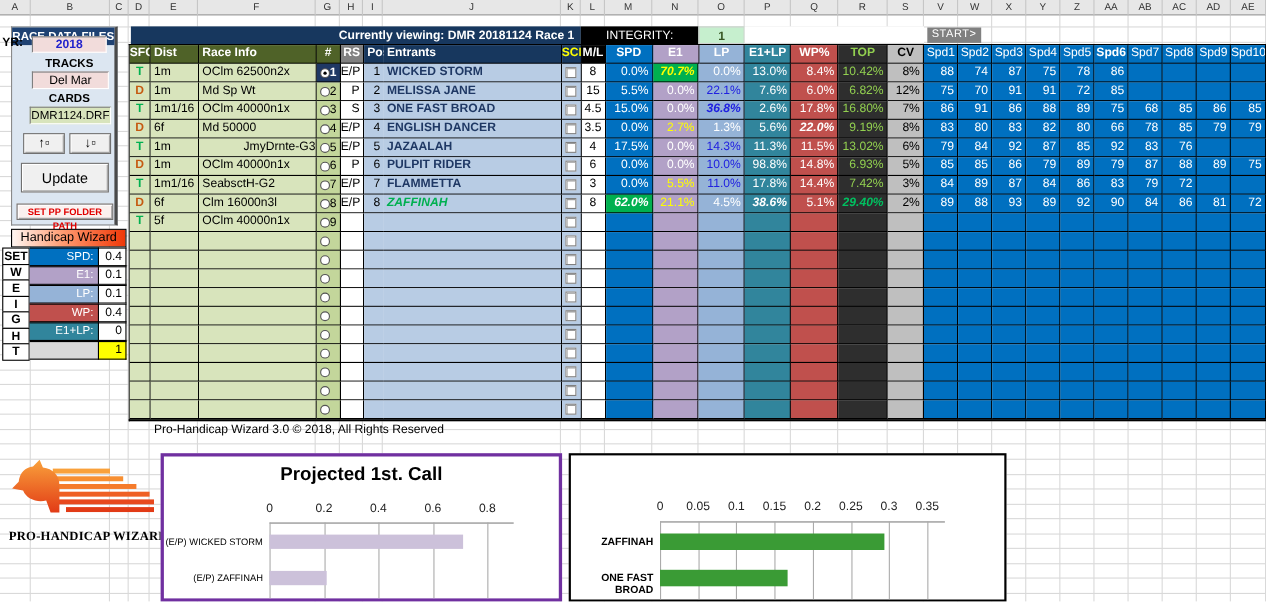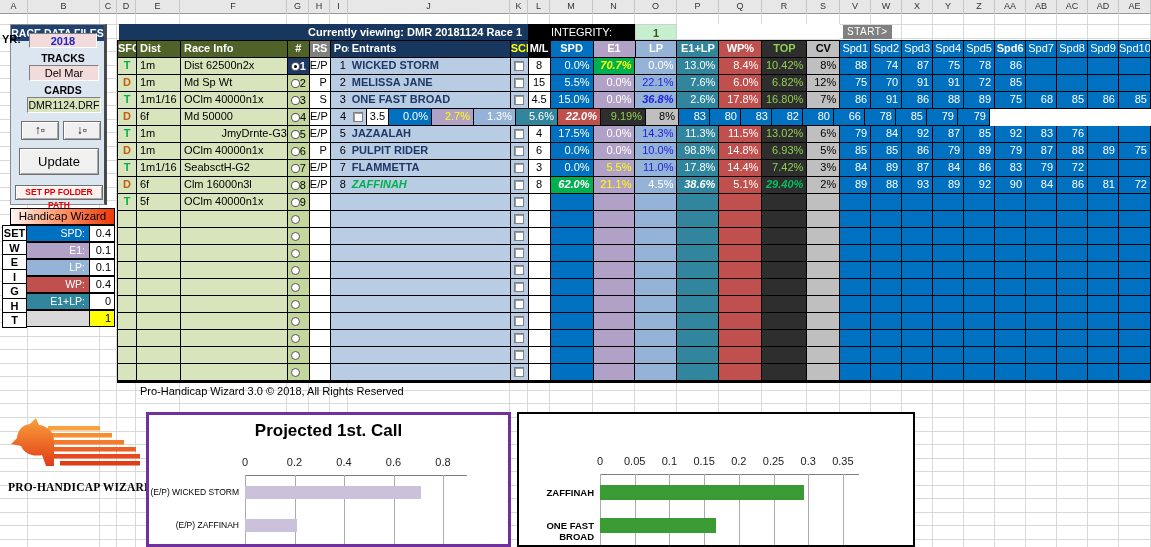--- a/index.html
+++ b/index.html
@@ -279,21 +279,21 @@
         <div class="td c-spd center" style="width: 31px; font-weight: normal;">Spd5</div>
         <div class="td c-spd center" style="width: 31px;">Spd6</div>
         <div class="td c-spd center" style="width: 31px; font-weight: normal;">Spd7</div>
         <div class="td c-spd center" style="width: 31px; font-weight: normal;">Spd8</div>
         <div class="td c-spd center" style="width: 31px; font-weight: normal;">Spd9</div>
         <div class="td c-spd center" style="width: 32px; font-weight: normal;">Spd10</div>
       </div>
       <div class="trow">
         <div class="td c-race center sfc-T" style="width: 19px;">T</div>
         <div class="td c-race left" style="width: 44px;">1m</div>
-        <div class="td c-race left" style="width: 107px;">Dist 62500n2x</div>
+        <div class="td c-race left" style="width: 107px;">OClm 62500n2x</div>
         <div class="td c-num numcell selrow" style="width: 22px;">
           <span class="radio on"></span>
           <span style="font-weight: bold;">1</span>
         </div>
         <div class="td c-rs right" style="width: 21px;">E/P</div>
         <div class="td c-blue right" style="width: 18px; border-right: none;">1</div>
         <div class="td c-blue left name" style="width: 162px;">WICKED STORM</div>
         <div class="td c-blue cbcell" style="width: 18px;">
           <span class="cbx"></span>
         </div>
@@ -385,20 +385,21 @@
       <div class="trow">
         <div class="td c-race center sfc-D" style="width: 19px;">D</div>
         <div class="td c-race left" style="width: 44px;">6f</div>
         <div class="td c-race left" style="width: 107px;">Md 50000</div>
         <div class="td c-num numcell" style="width: 22px;">
           <span class="radio"></span>
           <span>4</span>
         </div>
         <div class="td c-rs right" style="width: 21px;">E/P</div>
         <div class="td c-blue right" style="width: 18px; border-right: none;">4</div>
+        <div class="td c-blue left name" style="width: 162px;">ENGLISH DANCER</div>
         <div class="td c-blue cbcell" style="width: 18px;">
           <span class="cbx"></span>
         </div>
         <div class="td c-ml center" style="width: 22px;">3.5</div>
         <div class="td c-spd right" style="width: 43px;">0.0%</div>
         <div class="td c-e1 right txt-yellow" style="width: 42px;">2.7%</div>
         <div class="td c-lp right" style="width: 42px;">1.3%</div>
         <div class="td c-e1lp right" style="width: 42px;">5.6%</div>
         <div class="td c-wp right boldital" style="width: 43px;">22.0%</div>
         <div class="td c-top right" style="width: 45px;">9.19%</div>

